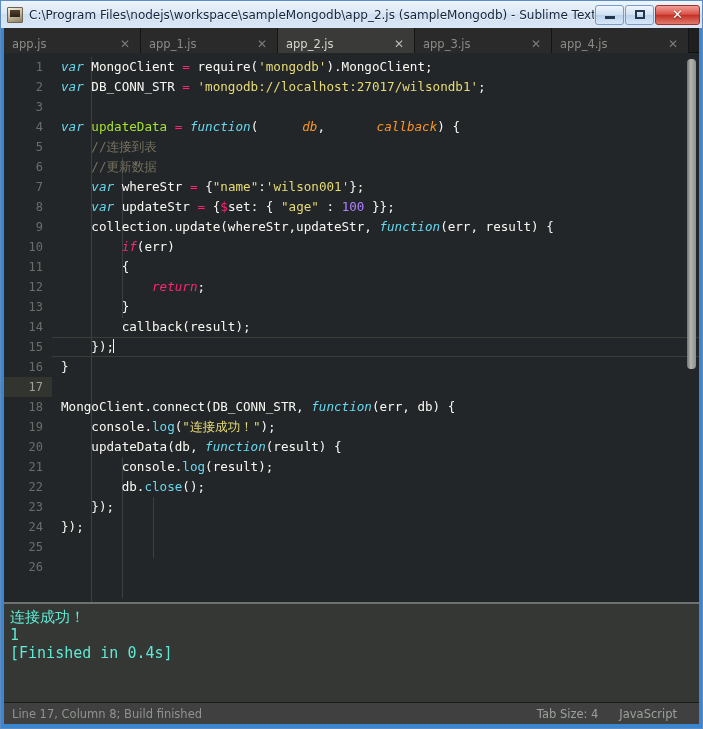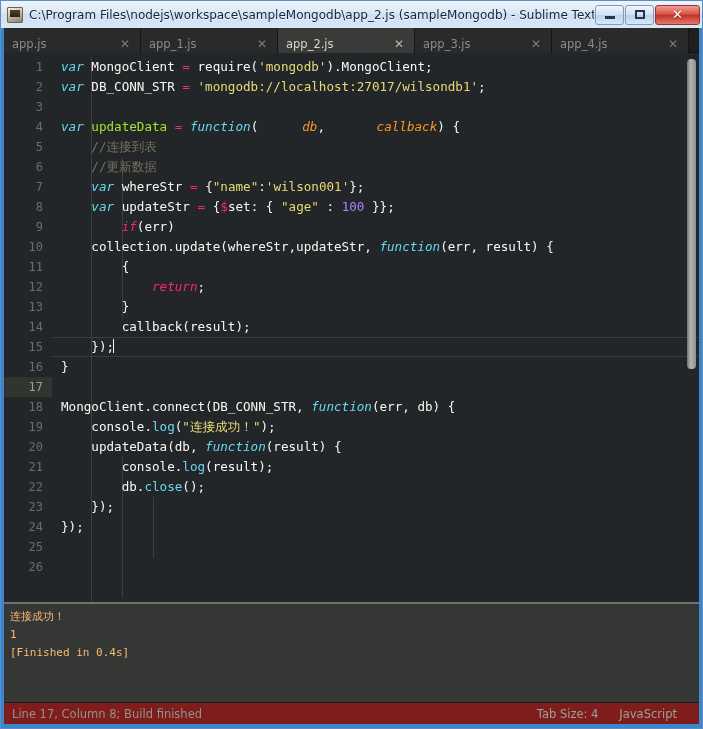--- a/index.html
+++ b/index.html
@@ -213,31 +213,31 @@
   
   .outpanel {
     flex: 0 0 100px;
     background: #343734;
     border-top: 2px solid #6d7370;
     padding: 4px 6px 0 6px;
     overflow: hidden;
   }
   .oline {
     font-family: "DejaVu Sans Mono", monospace;
-    font-size: 11px;
+    font-size: 15px;
     line-height: 18px;
-    color: #fdba74;
+    color: #5eead4;
     white-space: pre;
   }
 
   
   .statusbar {
     flex: 0 0 22px;
     display: flex; align-items: center;
-    background: #7f1d1d;
+    background: #404040;
     border-top: 1px solid #1a1c1b;
   }
   .status-left {
     flex: 1 1 auto;
     font-size: 11.5px; color: #8e938e;
     padding-left: 8px; white-space: nowrap;
   }
   .status-right {
     flex: 0 0 auto; display: flex; align-items: center;
     padding-right: 16px;
@@ -335,22 +335,22 @@
         <div class="ig" style="left:101px; top:444px; bottom:44px;"></div>
 
         <div class="cline"><span class="kw">var</span> <span class="plain">MongoClient</span> <span class="op">=</span> <span class="plain">require(</span><span class="str">'mongodb'</span><span class="plain">).MongoClient;</span></div>
         <div class="cline"><span class="kw">var</span> <span class="plain">DB_CONN_STR</span> <span class="op">=</span> <span class="str">'mongodb://localhost:27017/wilsondb1'</span><span class="plain">;</span></div>
         <div class="cline"></div>
         <div class="cline"><span class="kw">var</span> <span class="fn">updateData</span> <span class="op">=</span> <span class="fnkw">function</span><span class="plain">(</span><span class="param">db</span><span class="plain">, </span><span class="param">callback</span><span class="plain">) {</span></div>
         <div class="cline"><span class="cmt">    //连接到表</span></div>
         <div class="cline"><span class="cmt">    //更新数据</span></div>
         <div class="cline"><span class="plain">    </span><span class="kw">var</span> <span class="plain">whereStr</span> <span class="op">=</span> <span class="plain">{</span><span class="str">"name"</span><span class="plain">:</span><span class="str">'wilson001'</span><span class="plain">};</span></div>
         <div class="cline"><span class="plain">    </span><span class="kw">var</span> <span class="plain">updateStr</span> <span class="op">=</span> <span class="plain">{</span><span class="op">$</span><span class="plain">set: { </span><span class="str">"age"</span><span class="plain"> : </span><span class="num">100</span><span class="plain"> }};</span></div>
+        <div class="cline"><span class="plain">    collection.update(whereStr,updateStr, </span><span class="fnkw">function</span><span class="plain">(err, result) {</span></div>
         <div class="cline"><span class="plain">        </span><span class="ctrl">if</span><span class="plain">(err)</span></div>
-        <div class="cline"><span class="plain">    collection.update(whereStr,updateStr, </span><span class="fnkw">function</span><span class="plain">(err, result) {</span></div>
         <div class="cline"><span class="plain">        {</span></div>
         <div class="cline"><span class="plain">            </span><span class="ctrl">return</span><span class="plain">;</span></div>
         <div class="cline"><span class="plain">        }</span></div>
         <div class="cline"><span class="plain">        callback(result);</span></div>
         <div class="cline active"><span class="plain">    });</span><span class="caret"></span></div>
         <div class="cline"><span class="plain">}</span></div>
         <div class="cline"></div>
         <div class="cline"><span class="plain">MongoClient.connect(DB_CONN_STR, </span><span class="fnkw">function</span><span class="plain">(err, db) {</span></div>
         <div class="cline"><span class="plain">    console.</span><span class="meth">log</span><span class="plain">(</span><span class="str">"连接成功！"</span><span class="plain">);</span></div>
         <div class="cline"><span class="plain">    updateData(db, </span><span class="fnkw">function</span><span class="plain">(result) {</span></div>

